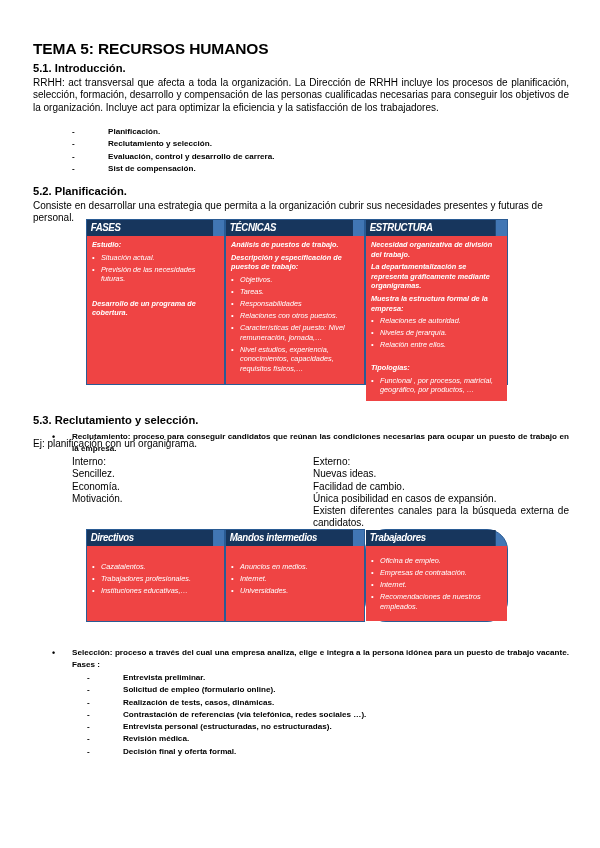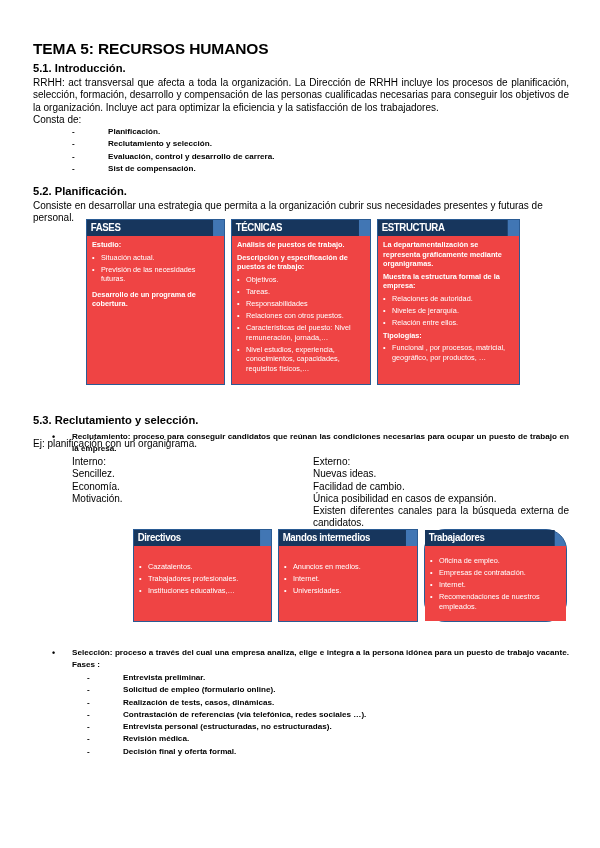--- a/index.html
+++ b/index.html
@@ -72,21 +72,21 @@
     flex: 0 0 20px;
     font-size: 9px;
     line-height: 12.3px;
   }
   .bullet-body { text-align: justify; }
 
   
   .btable {
     position: absolute;
     display: flex;
-    gap: 6px;
+    font-style: italic;
   }
   .bcol {
     display: flex;
     flex-direction: column;
     border: 1px solid #2a5b94;
     box-sizing: border-box;
     background: #4176b4;
   }
   .bhead {
     background: #17365d;
@@ -128,21 +128,20 @@
 </style>
 </head>
 <body>
 
 <div class="page">
 
   <div class="doc-title">TEMA 5: RECURSOS HUMANOS</div>
 
   <div class="h2" style="top:62px;">5.1. Introducción.</div>
   <div class="body-text" style="left:33px; top:77px; width:536px;">RRHH: act transversal que afecta a toda la organización. La Dirección de RRHH incluye los procesos de planificación, selección, formación, desarrollo y compensación de las personas cualificadas necesarias para conseguir los objetivos de la organización. Incluye act para optimizar la eficiencia y la satisfacción de los trabajadores.</div>
-  <div class="body-text nojust" style="left:33px; top:114px; width:300px;">Consta de:</div>
 
   <div class="dash-list" style="left:72px; top:126px; width:420px;">
     <div class="dash-row">
       <span class="dash-mark">-</span>
       <span>Planificación.</span>
     </div>
     <div class="dash-row">
       <span class="dash-mark">-</span>
       <span>Reclutamiento y selección.</span>
     </div>
@@ -166,21 +165,21 @@
       <div class="bbody">
         <p class="plain">Estudio:</p>
         <div class="bli">
             <span class="m">•</span>
             <span class="t">Situación actual.</span>
           </div>
         <div class="bli">
             <span class="m">•</span>
             <span class="t">Previsión de las necesidades futuras.</span>
           </div>
-        <p class="plain" style="margin-top:6px;">Desarrollo de un programa de cobertura.</p>
+        <p class="plain" style="margin-top:15px;">Desarrollo de un programa de cobertura.</p>
       </div>
     </div>
 
     <div class="bcol" style="flex:0 0 140px;">
       <div class="bhead">TÉCNICAS</div>
       <div class="bbody">
         <p class="plain">Análisis de puestos de trabajo.</p>
         <p class="plain">Descripción y especificación de puestos de trabajo:</p>
         <div class="bli">
             <span class="m">•</span>
@@ -205,35 +204,36 @@
         <div class="bli">
             <span class="m">•</span>
             <span class="t">Nivel estudios, experiencia, conocimientos, capacidades, requisitos físicos,…</span>
           </div>
       </div>
     </div>
 
     <div class="bcol" style="flex:0 0 143px;">
       <div class="bhead">ESTRUCTURA</div>
       <div class="bbody">
+        <p class="plain">Necesidad organizativa de división del trabajo.</p>
         <p class="plain">La departamentalización se representa gráficamente mediante organigramas.</p>
         <p class="plain">Muestra la estructura formal de la empresa:</p>
         <div class="bli">
             <span class="m">•</span>
             <span class="t">Relaciones de autoridad.</span>
           </div>
         <div class="bli">
             <span class="m">•</span>
             <span class="t">Niveles de jerarquía.</span>
           </div>
         <div class="bli">
             <span class="m">•</span>
             <span class="t">Relación entre ellos.</span>
           </div>
-        <p class="plain" style="margin-top:3px;">Tipologías:</p>
+        <p class="plain" style="margin-top:13px;">Tipologías:</p>
         <div class="bli">
             <span class="m">•</span>
             <span class="t">Funcional , por procesos, matricial, geográfico, por productos, …</span>
           </div>
       </div>
     </div>
   </div>
 
   <div class="body-text nojust" style="left:33px; top:390px; width:400px;margin-top:48px;">Ej: planificación con un organigrama.</div>
 
@@ -254,21 +254,21 @@
   <div class="body-text nojust" style="left:313px; top:456px; width:256px;">
     <div>Externo:</div>
     <div>Nuevas ideas.</div>
     <div>Facilidad de cambio.</div>
     <div>Única posibilidad en casos de expansión.</div>
     <div style="text-align:justify;">Existen diferentes canales para la búsqueda externa de candidatos.</div>
   </div>
 
   <div class="btable" style="left:86px; top:529px; width:434px; height:93px;">
 
-    <div class="bcol" style="flex:0 0 139px;margin-left:47px;">
+    <div class="bcol" style="flex:0 0 139px;">
       <div class="bhead">Directivos</div>
       <div class="bbody pad-top">
         <div class="bli">
             <span class="m">•</span>
             <span class="t">Cazatalentos.</span>
           </div>
         <div class="bli">
             <span class="m">•</span>
             <span class="t">Trabajadores profesionales.</span>
           </div>

